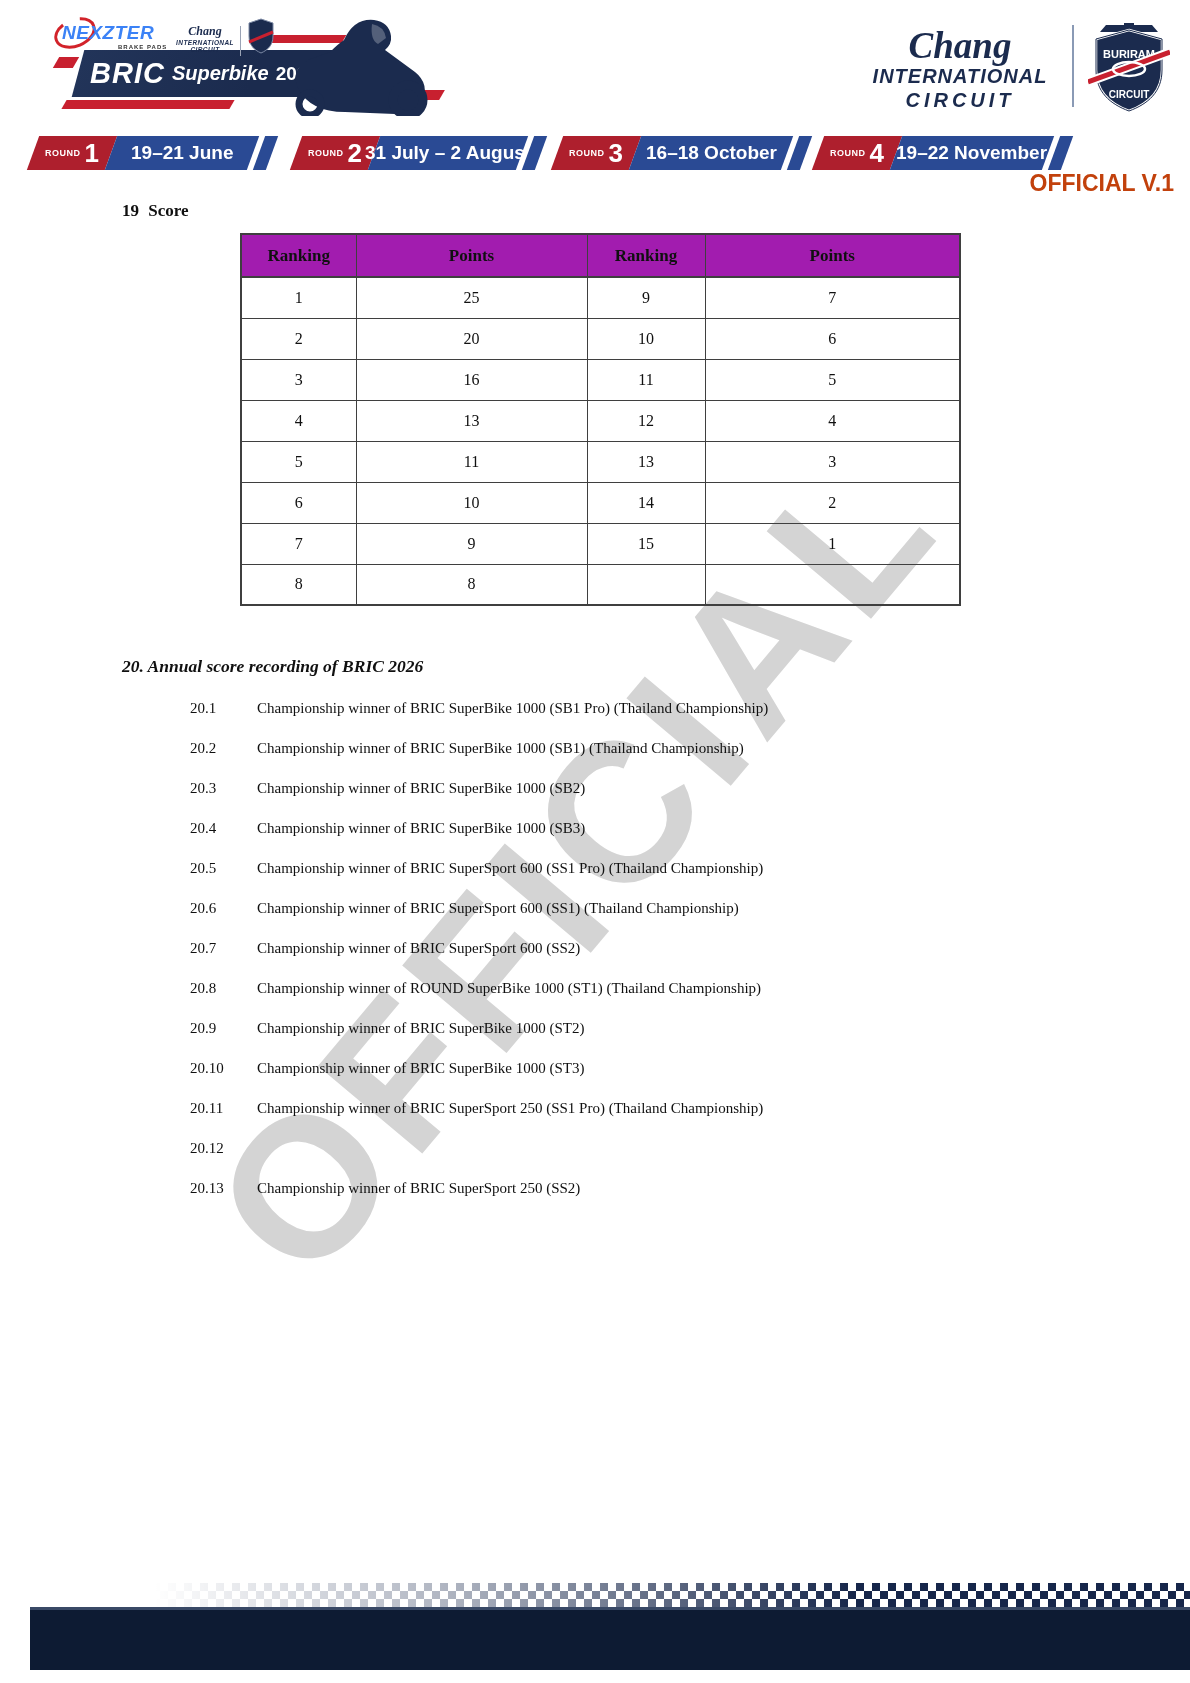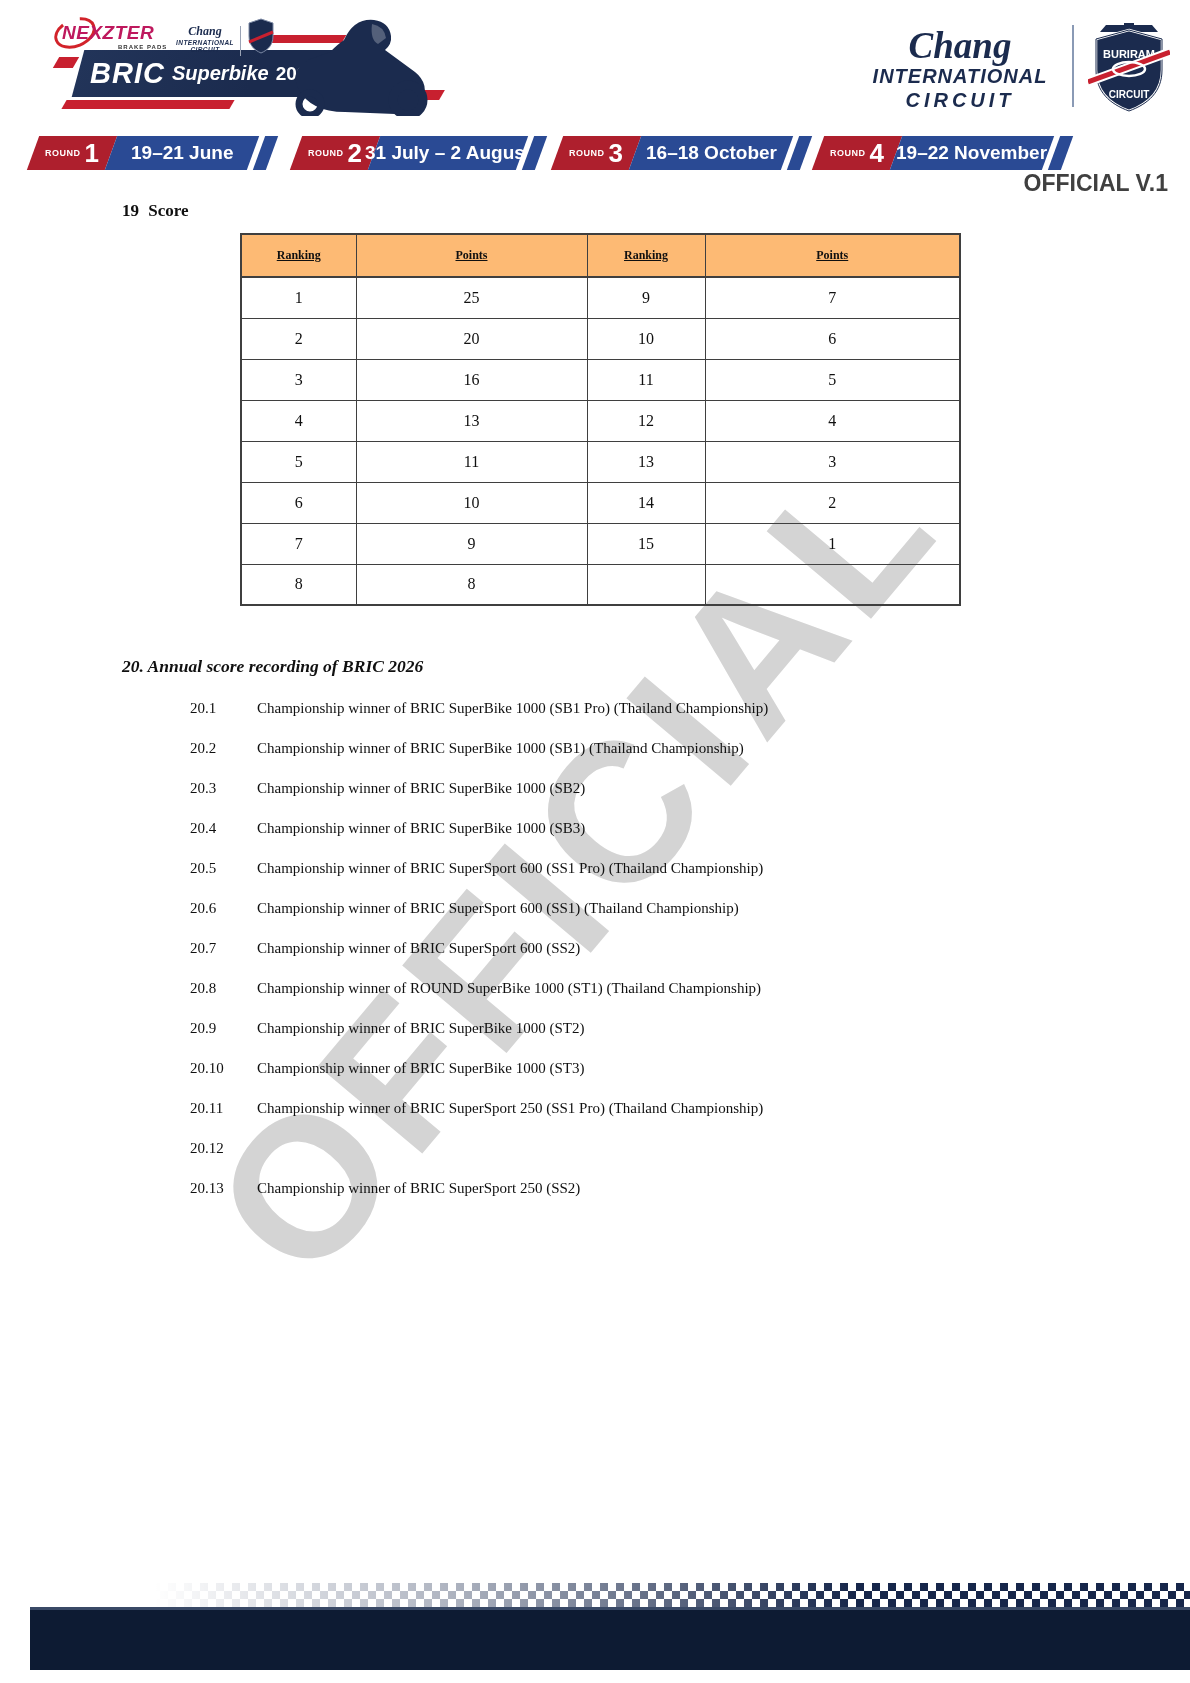--- a/index.html
+++ b/index.html
@@ -16,21 +16,21 @@
     position:absolute; left:575px; top:865px;
     transform:translate(-50%,-50%) rotate(-50deg);
     font-family:"Liberation Sans","DejaVu Sans",sans-serif;
     font-size:198px; font-weight:bold; letter-spacing:10px;
     color:#d4d4d4; white-space:nowrap; z-index:1;
   }
   
   .hdr { position:absolute; z-index:3; }
   .nexzter-block { left:62px; top:22px; width:120px; }
   .nexzter-text { font-family:"Liberation Sans",sans-serif; font-style:italic; font-weight:900;
-    font-size:19px; color:#be185d; letter-spacing:.5px; position:relative; z-index:2;}
+    font-size:19px; color:#3b82f6; letter-spacing:.5px; position:relative; z-index:2;}
   .nexzter-oval { position:absolute; left:-10px; top:-9px; z-index:1; }
   .brake-pads { position:absolute; left:56px; top:22px; font-family:"Liberation Sans",sans-serif;
     font-size:6px; font-weight:bold; color:#333; letter-spacing:1px; }
   .chang-small { left:176px; top:24px; width:58px; text-align:center; color:#1b2b4e; }
   .chang-small .c1 { font-family:"Liberation Serif",serif; font-style:italic; font-weight:bold; font-size:12px; }
   .chang-small .c2 { font-family:"Liberation Sans",sans-serif; font-style:italic; font-size:6.5px; font-weight:bold; letter-spacing:.4px; }
   .mini-divider { left:240px; top:26px; width:1px; height:30px; background:#9aa3b5; }
   .mini-badge { left:247px; top:18px; }
   
   .bric-banner { left:78px; top:50px; width:252px; height:47px;
@@ -62,32 +62,32 @@
     background-color:#2a4a94; display:flex; align-items:center; justify-content:center; }
   .round-tip { width:13px; height:34px; background:#2a4a94; transform:skewX(-20deg); margin-left:6px; }
   .unskew { transform:skewX(20deg); display:flex; align-items:center; gap:4px; }
   .round-label { font-family:"Liberation Sans",sans-serif; font-weight:bold; font-size:9px; color:#fff; letter-spacing:.5px;}
   .round-number { font-family:"Liberation Sans",sans-serif; font-weight:bold; font-size:26px; color:#fff; line-height:30px;}
   .round-dates { font-family:"Liberation Sans",sans-serif; font-weight:bold; font-size:19px; color:#fff; white-space:nowrap; }
   .r1 { left:33px; }  .r1 .round-blue { width:142px; }
   .r2 { left:296px; } .r2 .round-blue { width:148px; }
   .r3 { left:557px; } .r3 .round-blue { width:152px; }
   .r4 { left:818px; } .r4 .round-blue { width:152px; }
-  .official-v { position:absolute; right:22px; top:170px; width:260px; text-align:right;
-    font-family:"Liberation Sans",sans-serif; font-weight:bold; font-size:23px; color:#404040; z-index:3; }
+  .official-v { position:absolute; right:16px; top:170px; width:260px; text-align:right;
+    font-family:"Liberation Sans",sans-serif; font-weight:bold; font-size:23px; color:#c2410c; z-index:3; }
   
   .score-heading { position:absolute; left:122px; top:201px; font-weight:bold; font-size:17px;
     word-spacing:5px; z-index:3; }
   .score-table { position:absolute; left:240px; top:233px; width:719px; border-collapse:collapse;
     table-layout:fixed; z-index:3; background:transparent; }
   .score-table th, .score-table td {
     border:1px solid #3f3f3f; text-align:center; vertical-align:middle; }
   .score-table { border:2px solid #3f3f3f; }
-  .score-table th { height:43px; background:#fdba74; font-size:12px; font-weight:bold;
-    border-bottom-width:2px;text-decoration:underline; }
+  .score-table th { height:43px; background:#a21caf; font-size:17px; font-weight:bold;
+    border-bottom-width:2px; }
   .score-table td { height:41px; font-size:16px; background:transparent; }
   .annual-heading { position:absolute; left:122px; top:656px; font-weight:bold; font-size:17.5px; z-index:3;font-style:italic; }
   .annual-list { position:absolute; left:190px; top:688px; width:860px; z-index:3; }
   .annual-item { display:flex; height:40px; align-items:center; font-size:15px; }
   .annual-num { width:67px; flex:0 0 67px; }
   .annual-text { flex:1; white-space:nowrap; }
   
   .checker-strip { position:absolute; left:0; right:0; top:1583px; height:24px; z-index:2;
     background-image:conic-gradient(#16264a 25%, #ffffff 0 50%, #16264a 0 75%, #ffffff 0);
     background-size:16px 16px; }

